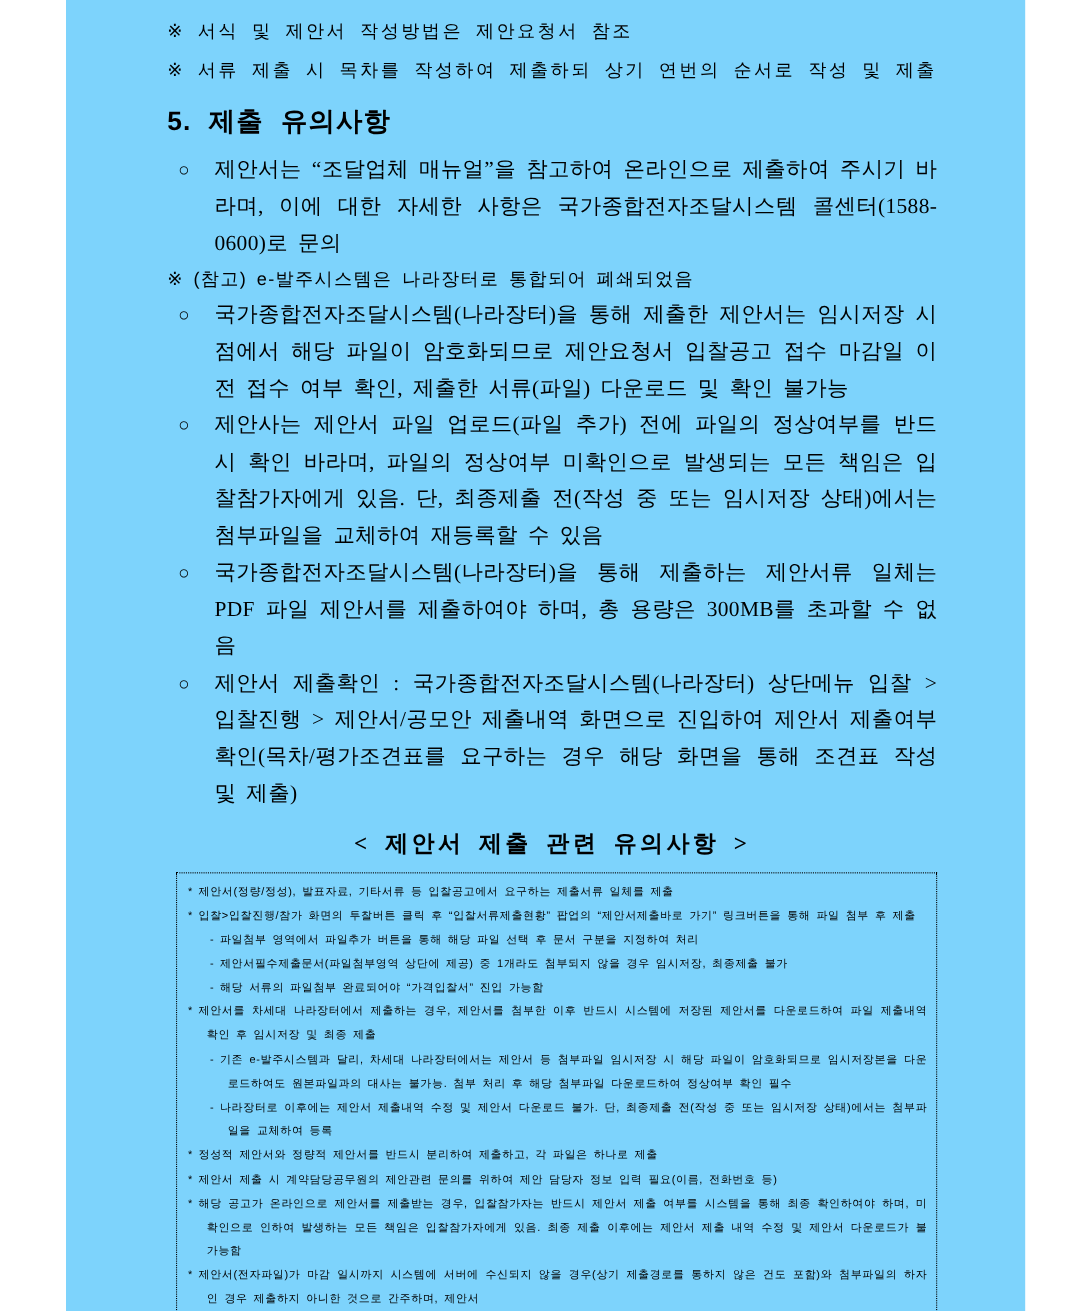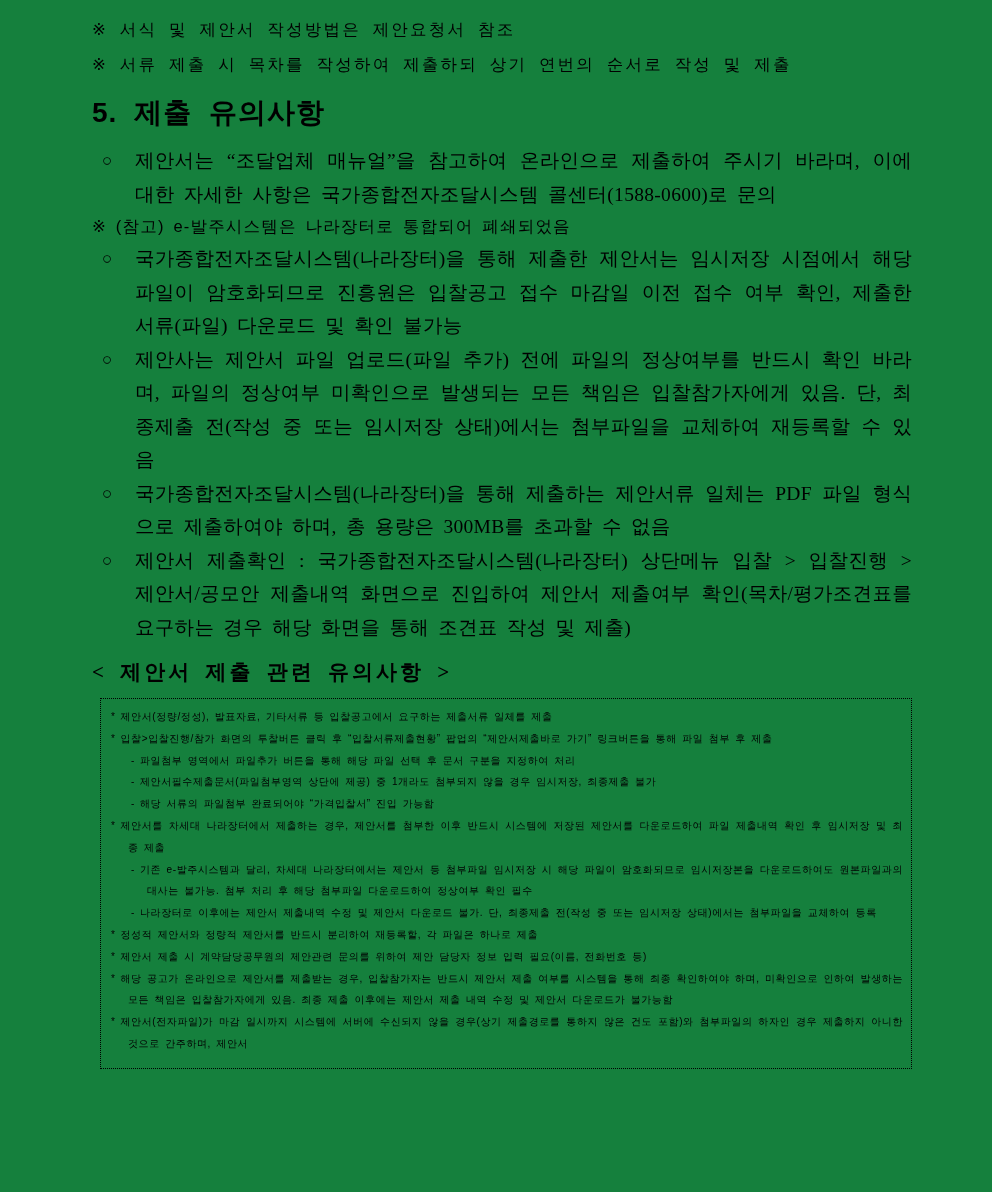--- a/index.html
+++ b/index.html
@@ -3,41 +3,41 @@
 <meta charset="utf-8">
 <style>
   html, body {
     margin: 0;
     padding: 0;
     background: #ffffff;
     color: #000000;
   }
   .page {
     position: relative;
-    width: 992px;
+    width: 872px;
     height: 1192px;
     margin: 0 auto;
-    background: #15803d;
+    background: #7dd3fc;
     box-sizing: border-box;
     padding: 12px 80px 0 92px;
     overflow: hidden;
   }
   
   .top-notes {
     font-family: "Liberation Sans", "DejaVu Sans", sans-serif;
     font-size: 16.5px;
     line-height: 35px;
     letter-spacing: 2.2px;
     word-spacing: 5px;
     white-space: nowrap;
   }
   
   .section-heading {
     font-family: "Liberation Sans", "DejaVu Sans", sans-serif;
-    font-size: 28px;
+    font-size: 24px;
     font-weight: bold;
     letter-spacing: 1px;
     word-spacing: 8px;
     margin: 12px 0 12px 0;
   }
   
   .items {
     font-family: "Liberation Serif", "DejaVu Serif", serif;
     font-size: 19.5px;
     line-height: 33.5px;
@@ -61,21 +61,21 @@
     font-size: 16.5px;
     line-height: 31px;
     letter-spacing: 1.2px;
     word-spacing: 3px;
   }
   
   .box-title {
     font-family: "Liberation Serif", "DejaVu Serif", serif;
     font-size: 21px;
     font-weight: bold;
-    text-align: left;
+    text-align: center;
     letter-spacing: 3px;
     word-spacing: 5px;
     margin: 14px 0 12px 0;
   }
   
   .notice-box {
     box-sizing: border-box;
     margin-left: 8px;
     margin-right: 0;
     border: 1px dotted #000000;
@@ -115,46 +115,46 @@
   <div class="section-heading">5. 제출 유의사항</div>
 
   <div class="items">
       <div class="item">
         <span class="bullet">○</span>
         <span class="item-text">제안서는 “조달업체 매뉴얼”을 참고하여 온라인으로 제출하여 주시기 바라며, 이에 대한 자세한 사항은 국가종합전자조달시스템 콜센터(1588-0600)로 문의</span>
       </div>
       <div class="note">※ (참고) e-발주시스템은 나라장터로 통합되어 폐쇄되었음</div>
       <div class="item">
         <span class="bullet">○</span>
-        <span class="item-text">국가종합전자조달시스템(나라장터)을 통해 제출한 제안서는 임시저장 시점에서 해당 파일이 암호화되므로 진흥원은 입찰공고 접수 마감일 이전 접수 여부 확인, 제출한 서류(파일) 다운로드 및 확인 불가능</span>
+        <span class="item-text">국가종합전자조달시스템(나라장터)을 통해 제출한 제안서는 임시저장 시점에서 해당 파일이 암호화되므로 제안요청서 입찰공고 접수 마감일 이전 접수 여부 확인, 제출한 서류(파일) 다운로드 및 확인 불가능</span>
       </div>
       <div class="item">
         <span class="bullet">○</span>
         <span class="item-text">제안사는 제안서 파일 업로드(파일 추가) 전에 파일의 정상여부를 반드시 확인 바라며, 파일의 정상여부 미확인으로 발생되는 모든 책임은 입찰참가자에게 있음. 단, 최종제출 전(작성 중 또는 임시저장 상태)에서는 첨부파일을 교체하여 재등록할 수 있음</span>
       </div>
       <div class="item">
         <span class="bullet">○</span>
-        <span class="item-text">국가종합전자조달시스템(나라장터)을 통해 제출하는 제안서류 일체는 PDF 파일 형식으로 제출하여야 하며, 총 용량은 300MB를 초과할 수 없음</span>
+        <span class="item-text">국가종합전자조달시스템(나라장터)을 통해 제출하는 제안서류 일체는 PDF 파일 제안서를 제출하여야 하며, 총 용량은 300MB를 초과할 수 없음</span>
       </div>
       <div class="item">
         <span class="bullet">○</span>
         <span class="item-text">제안서 제출확인 : 국가종합전자조달시스템(나라장터) 상단메뉴 입찰 &gt; 입찰진행 &gt; 제안서/공모안 제출내역 화면으로 진입하여 제안서 제출여부 확인(목차/평가조견표를 요구하는 경우 해당 화면을 통해 조견표 작성 및 제출)</span>
       </div>
     </div>
 
   <div class="box-title">&lt; 제안서 제출 관련 유의사항 &gt;</div>
 
   <div class="notice-box">
       <div class="notice-item l1"><span class="nbullet">*</span><span class="ntext">제안서(정량/정성), 발표자료, 기타서류 등 입찰공고에서 요구하는 제출서류 일체를 제출</span></div>
       <div class="notice-item l1"><span class="nbullet">*</span><span class="ntext">입찰&gt;입찰진행/참가 화면의 투찰버튼 클릭 후 “입찰서류제출현황” 팝업의 “제안서제출바로 가기” 링크버튼을 통해 파일 첨부 후 제출</span></div>
       <div class="notice-item l2"><span class="nbullet">-</span><span class="ntext">파일첨부 영역에서 파일추가 버튼을 통해 해당 파일 선택 후 문서 구분을 지정하여 처리</span></div>
       <div class="notice-item l2"><span class="nbullet">-</span><span class="ntext">제안서필수제출문서(파일첨부영역 상단에 제공) 중 1개라도 첨부되지 않을 경우 임시저장, 최종제출 불가</span></div>
       <div class="notice-item l2"><span class="nbullet">-</span><span class="ntext">해당 서류의 파일첨부 완료되어야 “가격입찰서” 진입 가능함</span></div>
       <div class="notice-item l1"><span class="nbullet">*</span><span class="ntext">제안서를 차세대 나라장터에서 제출하는 경우, 제안서를 첨부한 이후 반드시 시스템에 저장된 제안서를 다운로드하여 파일 제출내역 확인 후 임시저장 및 최종 제출</span></div>
       <div class="notice-item l2"><span class="nbullet">-</span><span class="ntext">기존 e-발주시스템과 달리, 차세대 나라장터에서는 제안서 등 첨부파일 임시저장 시 해당 파일이 암호화되므로 임시저장본을 다운로드하여도 원본파일과의 대사는 불가능. 첨부 처리 후 해당 첨부파일 다운로드하여 정상여부 확인 필수</span></div>
       <div class="notice-item l2"><span class="nbullet">-</span><span class="ntext">나라장터로 이후에는 제안서 제출내역 수정 및 제안서 다운로드 불가. 단, 최종제출 전(작성 중 또는 임시저장 상태)에서는 첨부파일을 교체하여 등록</span></div>
-      <div class="notice-item l1"><span class="nbullet">*</span><span class="ntext">정성적 제안서와 정량적 제안서를 반드시 분리하여 재등록할, 각 파일은 하나로 제출</span></div>
+      <div class="notice-item l1"><span class="nbullet">*</span><span class="ntext">정성적 제안서와 정량적 제안서를 반드시 분리하여 제출하고, 각 파일은 하나로 제출</span></div>
       <div class="notice-item l1"><span class="nbullet">*</span><span class="ntext">제안서 제출 시 계약담당공무원의 제안관련 문의를 위하여 제안 담당자 정보 입력 필요(이름, 전화번호 등)</span></div>
       <div class="notice-item l1"><span class="nbullet">*</span><span class="ntext">해당 공고가 온라인으로 제안서를 제출받는 경우, 입찰참가자는 반드시 제안서 제출 여부를 시스템을 통해 최종 확인하여야 하며, 미확인으로 인하여 발생하는 모든 책임은 입찰참가자에게 있음. 최종 제출 이후에는 제안서 제출 내역 수정 및 제안서 다운로드가 불가능함</span></div>
       <div class="notice-item l1"><span class="nbullet">*</span><span class="ntext">제안서(전자파일)가 마감 일시까지 시스템에 서버에 수신되지 않을 경우(상기 제출경로를 통하지 않은 건도 포함)와 첨부파일의 하자인 경우 제출하지 아니한 것으로 간주하며, 제안서</span></div>
     </div>
 
 </div>
 
 </body></html>

